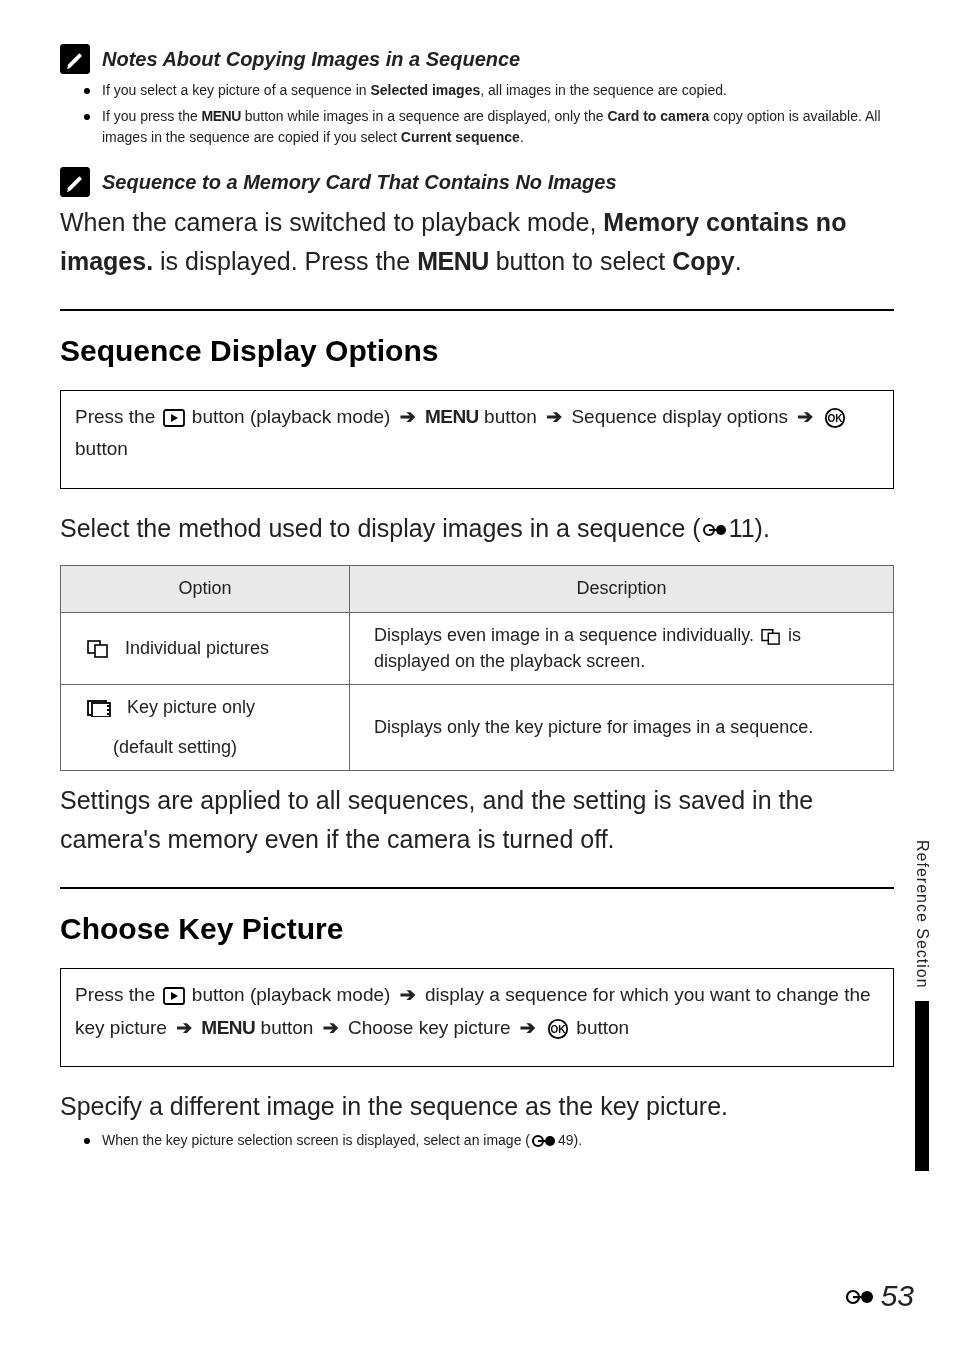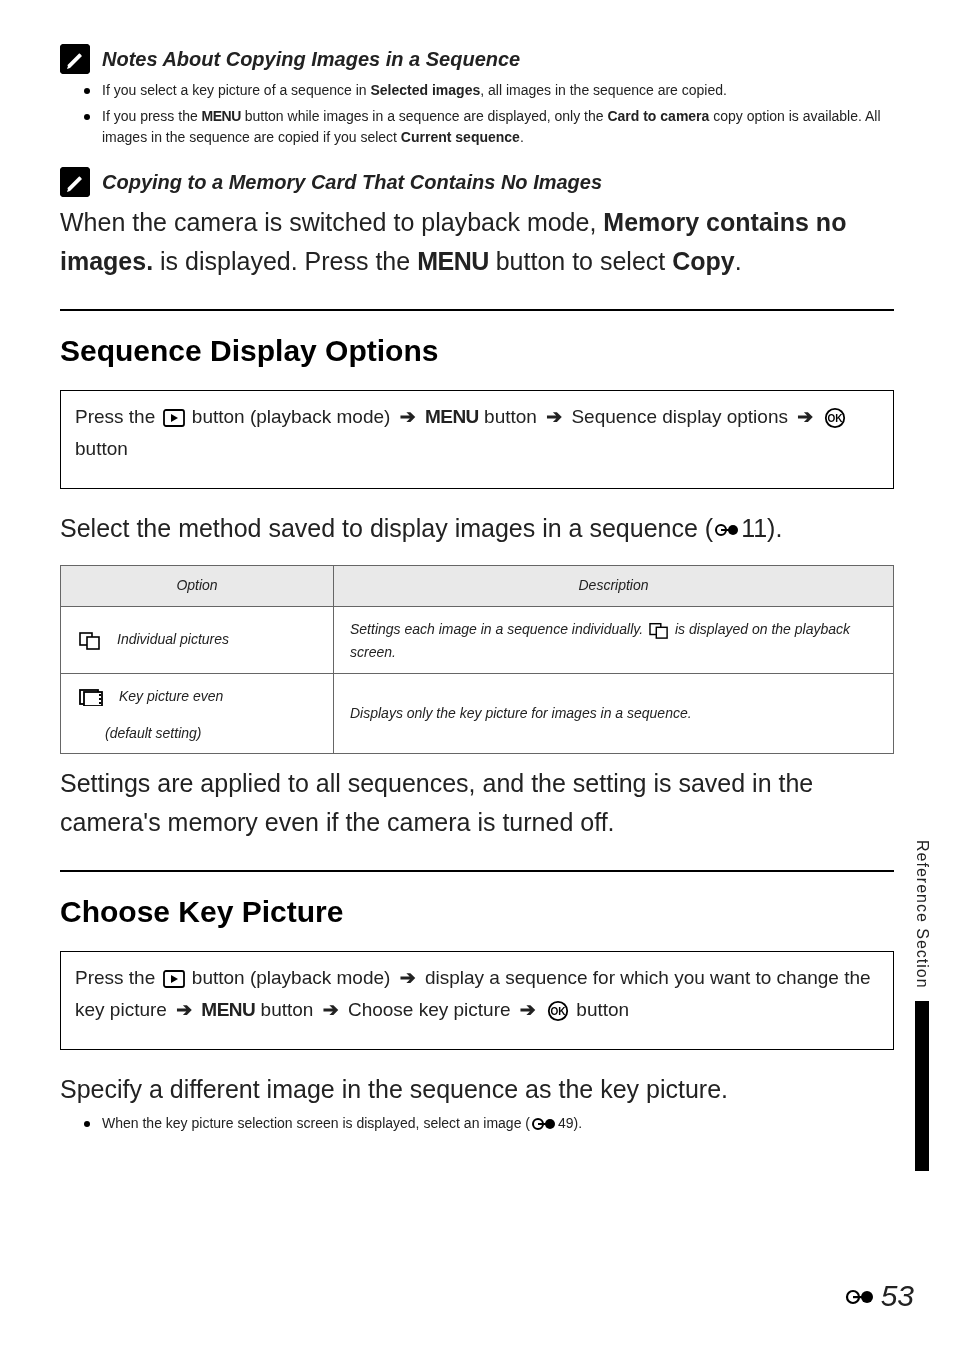--- a/index.html
+++ b/index.html
@@ -100,24 +100,23 @@
     margin: 4px 2px;
     justify-content: flex-end;
   }
   table.opt {
     border-collapse: collapse;
     width: 100%;
     margin: 10px 0 10px 0;
   }
   table.opt th, table.opt td {
     border: 1px solid #666;
-    padding: 10px 16px;
-    font-size: 14px;
+    padding: 10px 24px;
+    font-size: 18px;
     line-height: 1.4;
-    font-style: italic;
   }
   table.opt th {
     background: #e9e9e9;
     font-weight: normal;
     text-align: center;
   }
   table.opt td.optcell {
     width: 240px;
   }
   .optlabel {
@@ -186,21 +185,21 @@
   </ul>
 
   <div class="note-heading">
     <span class="pencil-icon">
       <svg width="30" height="30" viewBox="0 0 30 30">
         <rect x="0" y="0" width="30" height="30" rx="4" fill="#000"></rect>
         <path d="M8 22 L20 10 L22 12 L10 24 L7 25 L8 22 Z" fill="#fff"></path>
         <path d="M8 22 L20 10" stroke="#fff" stroke-width="2" fill="none"></path>
       </svg>
     </span>
-    <span class="hlabel">Copying to a Memory Card That Contains No Images</span>
+    <span class="hlabel">Sequence to a Memory Card That Contains No Images</span>
   </div>
   <p class="body-p">
     <span>When the camera is switched to playback mode, </span><span class="bold">Memory contains no images.</span><span> is displayed. Press the </span><span class="menu-word">MENU</span><span> button to select </span><span class="bold">Copy</span><span>.</span>
   </p>
 
   <hr class="hrsep">
 
   <h1 class="section">Sequence Display Options</h1>
 
   <div class="breadcrumb-box">
@@ -221,21 +220,21 @@
     <span class="icon-inline">
       <svg class="inline-icon" width="22" height="22" viewBox="0 0 22 22">
           <circle cx="11" cy="11" r="9.2" fill="none" stroke="#000" stroke-width="1.8"></circle>
           <text x="11" y="15" text-anchor="middle" font-size="10" font-family="Arial" font-weight="bold" fill="#000">OK</text>
         </svg>
     </span>
     <span> button</span>
   </div>
 
   <p class="body-p">
-    <span>Select the method saved to display images in a sequence (</span><span class="icon-inline">
+    <span>Select the method used to display images in a sequence (</span><span class="icon-inline">
         <svg class="inline-icon" width="24" height="14" viewBox="0 0 24 14">
           <circle cx="6" cy="7" r="5" fill="none" stroke="#000" stroke-width="2"></circle>
           <circle cx="18" cy="7" r="5" fill="#000"></circle>
           <rect x="6" y="6" width="12" height="2" fill="#000"></rect>
         </svg>
       </span><span>11).</span>
   </p>
 
   <table class="opt">
     <tbody>
@@ -249,41 +248,41 @@
           <span class="icon-inline">
             <svg class="inline-icon" width="22" height="20" viewBox="0 0 22 20">
                   <rect x="1" y="3" width="12" height="12" fill="none" stroke="#000" stroke-width="1.6"></rect>
                   <rect x="8" y="7" width="12" height="12" fill="#fff" stroke="#000" stroke-width="1.6"></rect>
                 </svg>
           </span>
           <span>Individual pictures</span>
         </div>
       </td>
       <td>
-        <span>Settings each image in a sequence individually. </span><span class="icon-inline">
+        <span>Displays even image in a sequence individually. </span><span class="icon-inline">
               <svg class="inline-icon" width="20" height="18" viewBox="0 0 22 20">
                 <rect x="1" y="3" width="12" height="12" fill="none" stroke="#000" stroke-width="1.6"></rect>
                 <rect x="8" y="7" width="12" height="12" fill="#fff" stroke="#000" stroke-width="1.6"></rect>
               </svg>
             </span><span> is displayed on the playback screen.</span>
       </td>
     </tr>
     <tr>
       <td class="optcell">
         <div class="optlabel" style="flex-wrap:wrap;">
           <span class="icon-inline">
             <svg class="inline-icon" width="24" height="18" viewBox="0 0 24 18">
                   <rect x="1" y="2" width="18" height="14" fill="none" stroke="#000" stroke-width="1.8"></rect>
                   <rect x="5" y="4" width="18" height="14" fill="#fff" stroke="#000" stroke-width="1.8"></rect>
                   <rect x="20" y="6" width="2" height="2" fill="#000"></rect>
                   <rect x="20" y="10" width="2" height="2" fill="#000"></rect>
                   <rect x="20" y="14" width="2" height="2" fill="#000"></rect>
                 </svg>
           </span>
-          <span>Key picture even</span>
+          <span>Key picture only</span>
           <span class="sub">(default setting)</span>
         </div>
       </td>
       <td>Displays only the key picture for images in a sequence.</td>
     </tr>
   </tbody>
     </table>
 
   <p class="body-p">Settings are applied to all sequences, and the setting is saved in the camera's memory even if the camera is turned off.</p>
 

